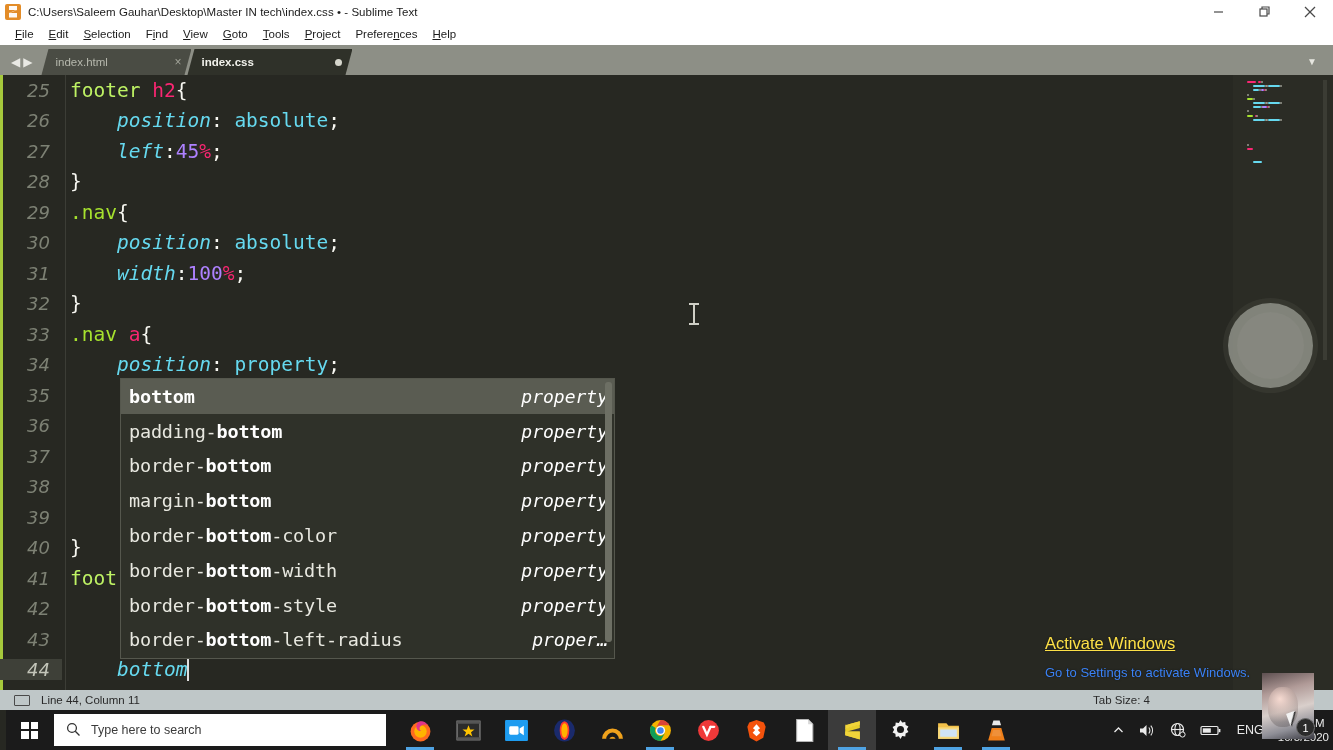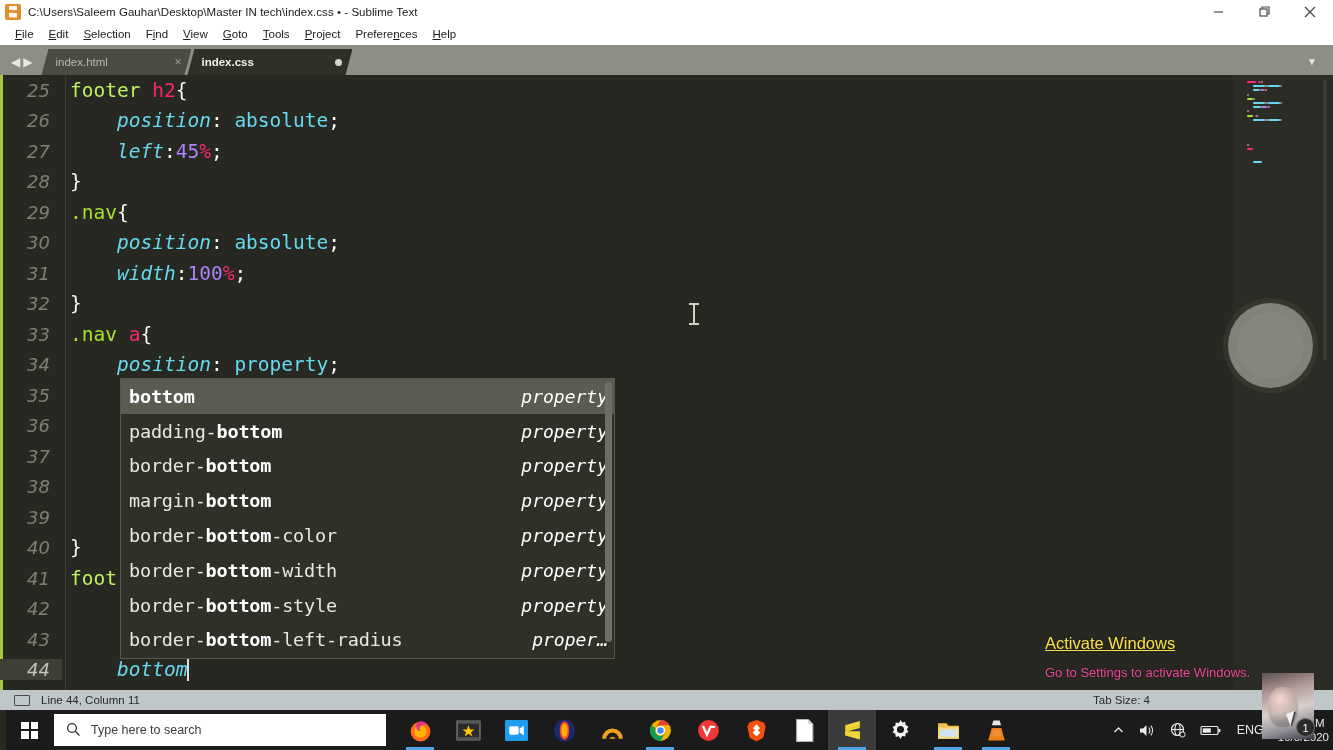--- a/index.html
+++ b/index.html
@@ -190,21 +190,21 @@
     box-shadow: 0 0 0 5px rgba(90,92,84,.22);
   }
 
   
   .watermark {
     position: absolute; left: 1045px; top: 634px; width: 280px;
     color: #b9bcb2; text-shadow: 0 0 2px rgba(0,0,0,.5);
     pointer-events: none;
   }
   .wm-title { font-size: 16.5px; color: #fde047; margin-bottom: 12px; text-decoration: underline; }
-  .wm-sub { font-size: 13px; color: #ec4899; }
+  .wm-sub { font-size: 13px; color: #3b82f6; }
 
   
   .statusbar {
     position: absolute; left: 0; top: 690px; width: 1333px; height: 20px;
     background: #bfc7c8;
     display: flex; align-items: center;
     font-size: 11.5px; color: #2a2a2a;
   }
   .sb-icon {
     width: 16px; height: 11px; border: 1.6px solid #4a4a4a; border-radius: 1px;

